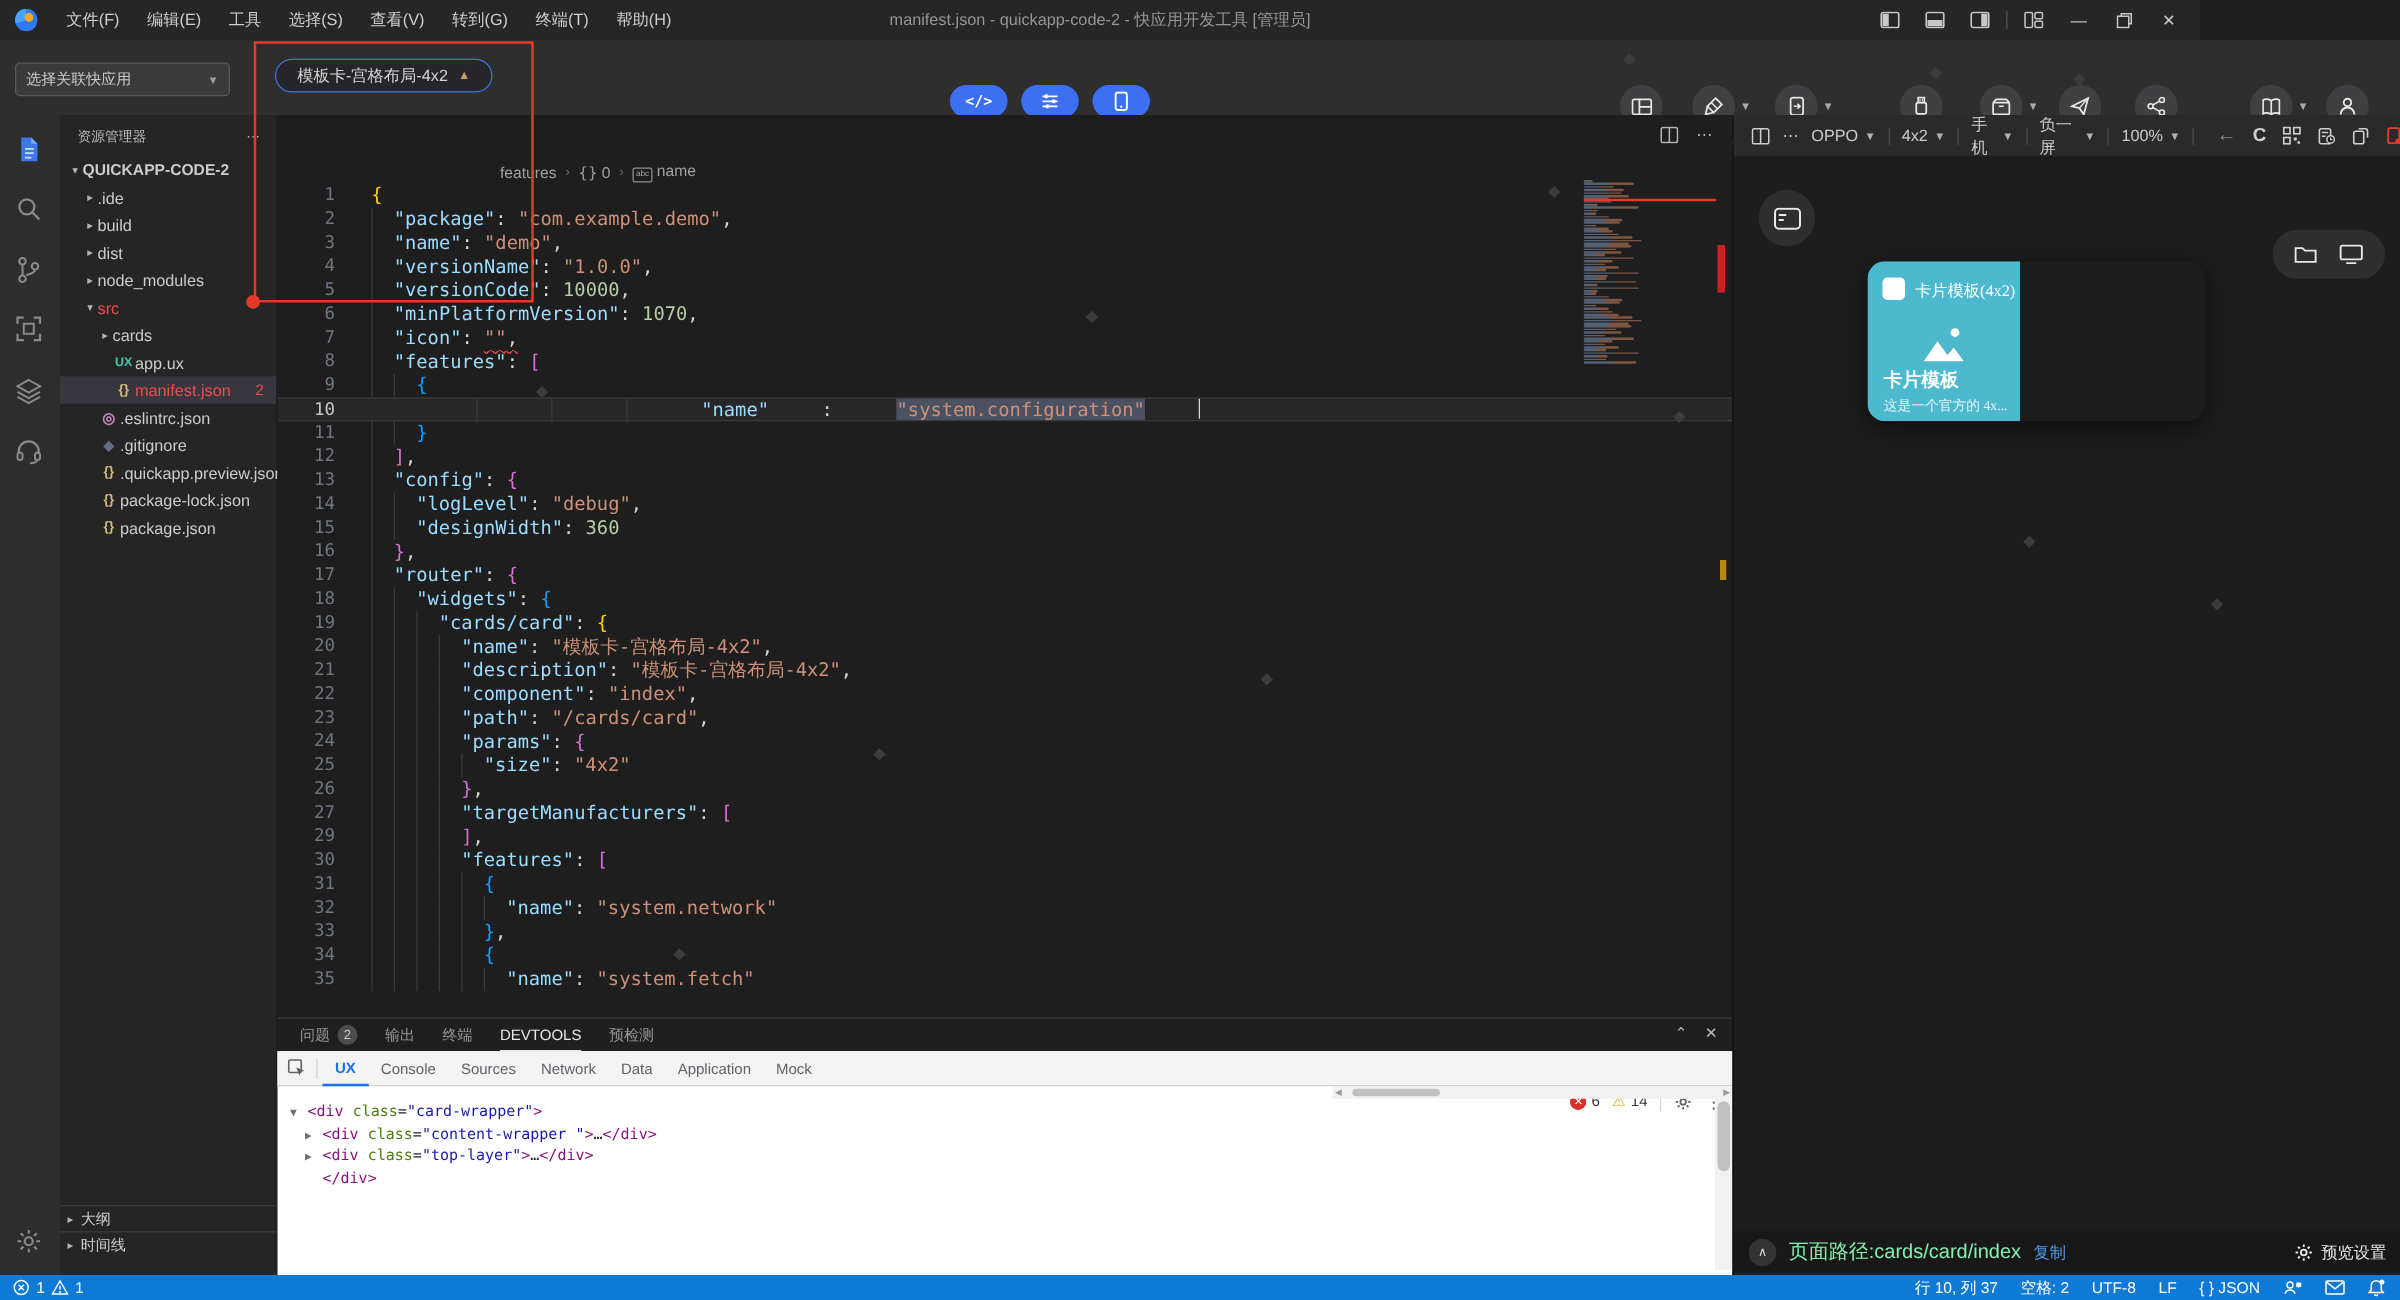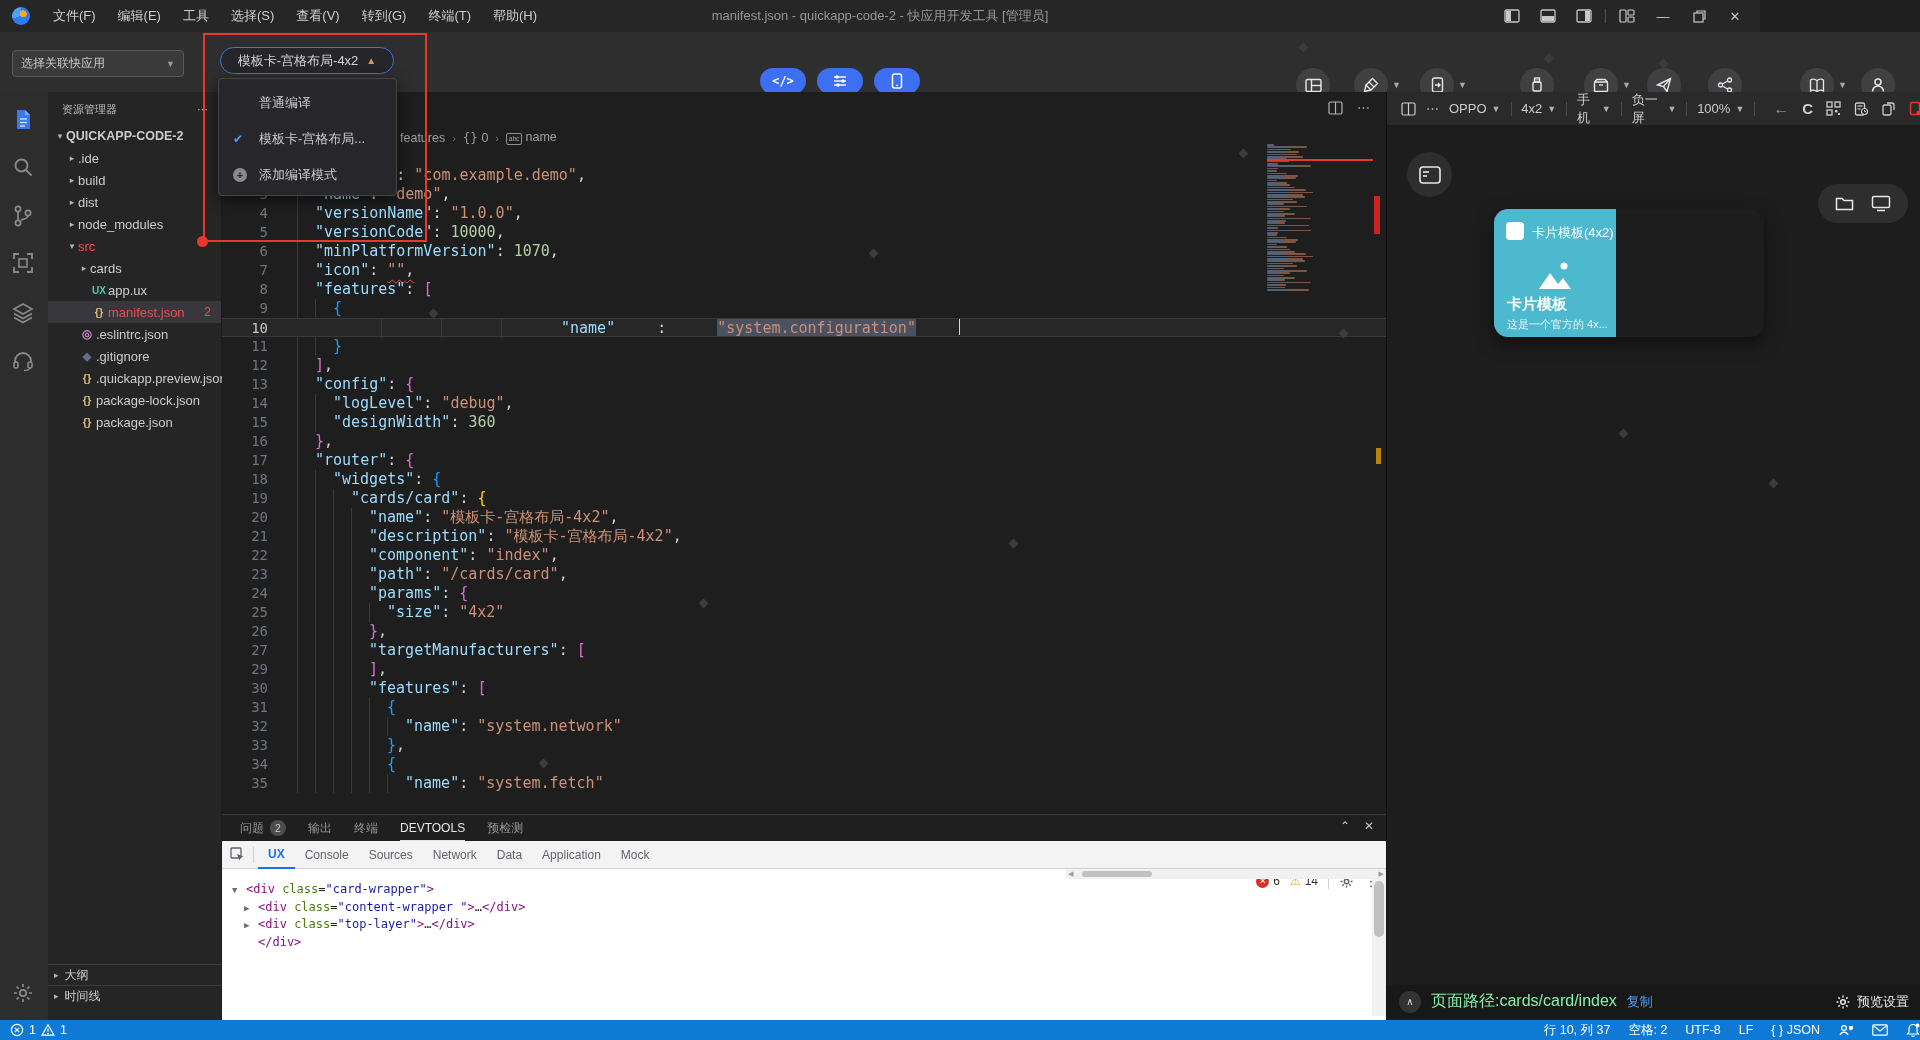--- a/index.html
+++ b/index.html
@@ -108,21 +108,21 @@
   .rightpanel{position:absolute;left:1386px;top:92px;width:534px;height:928px;background:#1d1d1d;border-left:1px solid #111;}
   .sim-toolbar{position:absolute;left:0;top:0;width:534px;height:33px;background:#2a2a2a;display:flex;align-items:center;padding-left:14px;gap:10px;color:#cccccc;font-size:13px;}
   .dd{display:flex;align-items:center;gap:5px;}
   .dd .cv{font-size:9px;color:#b0b0b0;}
   .tb-sep{width:1px;height:14px;background:#4a4a4a;}
   .sim-icons{display:flex;align-items:center;gap:13px;margin-left:8px;color:#cfcfcf;}
   .refresh-c{font-weight:bold;font-size:15px;font-family:"Liberation Sans",sans-serif;}
   .round-btn{position:absolute;left:20px;top:60px;width:45px;height:45px;border-radius:50%;background:#2e2e2e;display:flex;align-items:center;justify-content:center;}
   .tool-pill{position:absolute;left:431px;top:92px;width:90px;height:39px;border-radius:20px;background:#2e2e2e;display:flex;align-items:center;justify-content:space-evenly;}
   .card{position:absolute;left:107px;top:117px;width:270px;height:128px;border-radius:14px;overflow:hidden;display:flex;
-        box-shadow:0 6px 18px rgba(0,0,0,0.5);}
+        box-shadow:0 6px 18px rgba(0,0,0,0.5);font-family:Liberation Serif, serif;}
   .card-left{width:122px;background:#4cb9cf;position:relative;color:#fff;}
   .card-check{position:absolute;left:12px;top:13px;width:18px;height:18px;background:#fff;border-radius:4px;}
   .card-title{position:absolute;left:38px;top:15px;font-size:13px;}
   .card-img{position:absolute;left:41px;top:52px;}
   .card-name{position:absolute;left:13px;top:86px;font-size:15px;font-weight:bold;}
   .card-desc{position:absolute;left:13px;top:108px;font-size:11px;color:rgba(255,255,255,0.85);}
   .card-right{flex:1;background:#fff;display:grid;grid-template-columns:1fr 1fr;align-content:center;justify-items:center;row-gap:4px;padding:6px 0;}
   .gitem{text-align:center;}
   .gcirc{width:30px;height:30px;border-radius:50%;background:#4cb9cf;margin:0 auto 3px;}
   .glabel{font-size:11px;color:#333;white-space:nowrap;}
@@ -137,21 +137,21 @@
             border-radius:4px;box-shadow:0 4px 14px rgba(0,0,0,0.55);z-index:40;padding-top:6px;}
   .ditem{height:36px;display:flex;align-items:center;gap:10px;padding-left:14px;color:#cccccc;font-size:13px;}
   .ditem .dck{width:16px;color:#4a9eff;font-size:12px;}
   .plus-circ{width:14px;height:14px;border-radius:50%;background:#8a8a8a;color:#27272b;font-size:11px;display:flex;align-items:center;justify-content:center;font-weight:bold;}
   .anno{position:absolute;left:203px;top:33px;width:224px;height:209px;border:2.5px solid #e5392a;z-index:50;pointer-events:none;}
   .anno-dot{position:absolute;left:197px;top:236px;width:11px;height:11px;border-radius:50%;background:#e5392a;z-index:51;}
 
   
   .statusbar{position:absolute;left:0;top:1020px;width:1920px;height:20px;background:#0e7ad6;color:#fff;display:flex;align-items:center;font-size:12.5px;}
   .sb-left{display:flex;align-items:center;gap:5px;padding-left:10px;}
-  .sb-right{position:absolute;right:0;display:flex;align-items:center;gap:18px;}
+  .sb-right{position:absolute;right:12px;display:flex;align-items:center;gap:18px;}
   .spark{position:absolute;width:7px;height:7px;background:#3c3c3c;transform:rotate(45deg);}
 </style>
 </head>
 <body>
 
 <div class="app">
 
   <div class="titlebar">
     <div class="logo"></div>
     <div class="menus" id="menus">
@@ -782,36 +782,20 @@
             <svg width="16" height="16" viewBox="0 0 16 16">
               <circle cx="8" cy="8" r="2.3" fill="none" stroke="#e8e8e8" stroke-width="1.5"></circle>
               <path d="M8 1.5 V3.5 M8 12.5 V14.5 M1.5 8 H3.5 M12.5 8 H14.5 M3.4 3.4 L4.8 4.8 M11.2 11.2 L12.6 12.6 M12.6 3.4 L11.2 4.8 M4.8 11.2 L3.4 12.6" stroke="#e8e8e8" stroke-width="1.5"></path>
             </svg>
           </span>
         <span>预览设置</span>
       </span>
     </div>
   </div>
 
-  <div class="dropdown" id="dropdown">
-      <div class="ditem">
-        <span class="dck"></span>
-        <span>普通编译</span>
-      </div>
-      <div class="ditem">
-        <span class="dck">✔</span>
-        <span>模板卡-宫格布局...</span>
-      </div>
-      <div class="ditem">
-        <span class="dck">
-          <span class="plus-circ">+</span>
-        </span>
-        <span>添加编译模式</span>
-      </div>
-    </div>
   <div class="anno"></div>
   <div class="anno-dot"></div>
 
   <div class="statusbar">
     <div class="sb-left">
       <span>
           <svg width="14" height="14" viewBox="0 0 14 14">
             <circle cx="7" cy="7" r="5.6" fill="none" stroke="#fff" stroke-width="1.2"></circle>
             <path d="M4.8 4.8 L9.2 9.2 M9.2 4.8 L4.8 9.2" stroke="#fff" stroke-width="1.2"></path>
           </svg>

